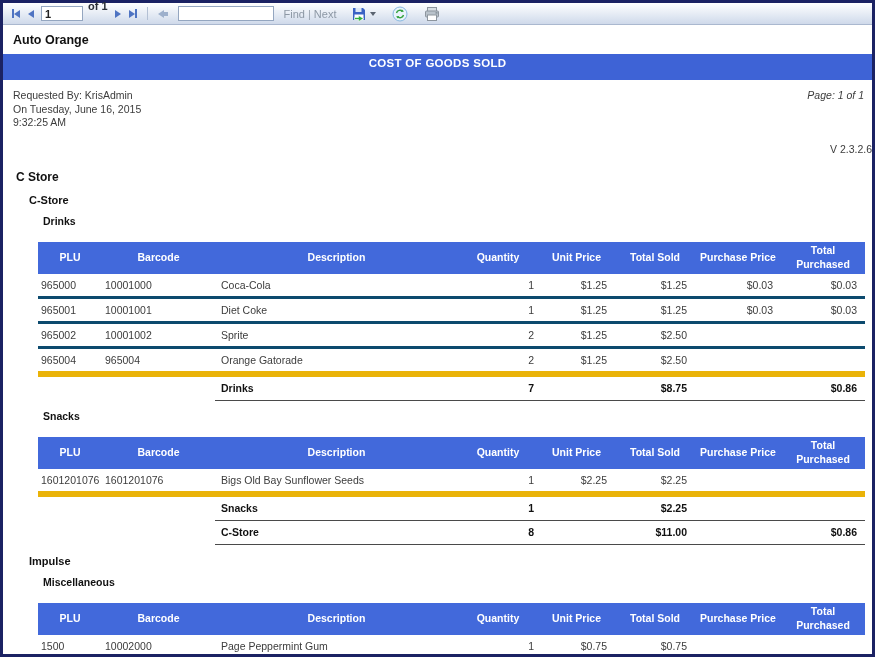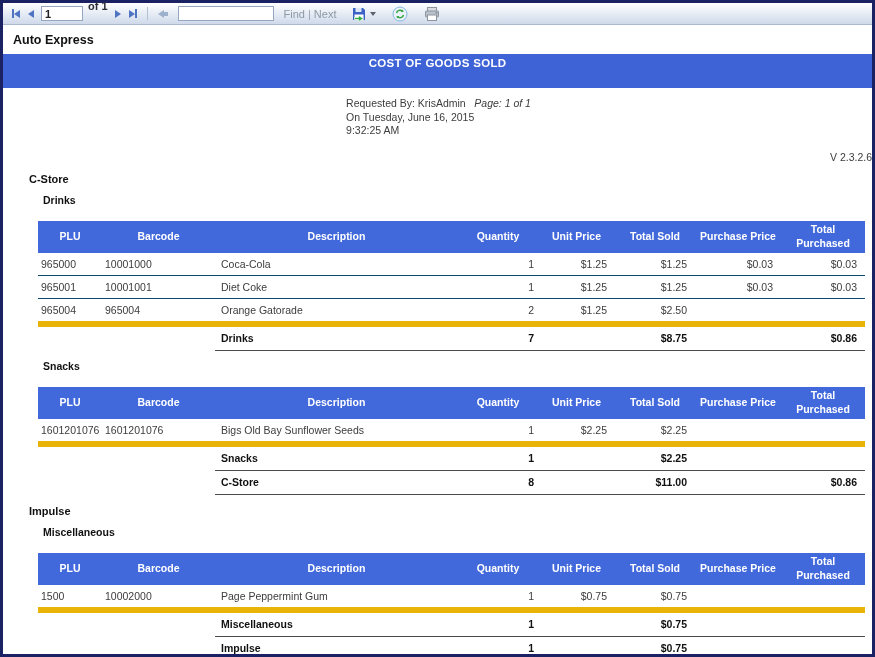--- a/index.html
+++ b/index.html
@@ -23,37 +23,37 @@
   .search-input{width:88px;height:13px;font-size:11px;border:1px solid #94a6c0;padding:0 3px;
                 margin:0 8px 0 6px;font-family:inherit;}
   .tb-link{font-size:11px;color:#8d98a5;text-decoration:none;margin:0 2px;cursor:pointer;}
   .link-sep{font-size:11px;color:#9aa4b0;margin:0 1px;}
   .caret{width:0;height:0;border-left:3px solid transparent;border-right:3px solid transparent;
          border-top:4px solid #5a6370;margin-left:2px;}
   .tb-icon{display:inline-flex;align-items:center;justify-content:center;}
   
   .content{flex:1;background:#fff;overflow:hidden;position:relative;}
   .company{margin:8px 0 7px 10px;font-size:12.5px;font-weight:700;color:#111;}
-  .title-bar{height:34px;line-height:18px;text-align:center;font-size:11.5px;font-weight:700;
+  .title-bar{height:26px;line-height:18px;text-align:center;font-size:11.5px;font-weight:700;
              color:#fff;background:var(--title-bar,#3E63D6);letter-spacing:.3px;}
-  .meta{display:flex;justify-content:center;align-items:flex-start;margin:9px 8px 0 10px;}
+  .meta{display:flex;justify-content:space-between;align-items:flex-start;margin:9px 8px 0 10px;}
   .meta-left div{font-size:10.5px;color:#3c3c3c;line-height:13.5px;}
   .page-label{font-size:10.5px;color:#3c3c3c;font-style:italic;}
   .version{margin:13px 0 0 10px;font-size:10.5px;color:#3c3c3c;text-align:right;}
   .group-heading{font-weight:700;color:#111;}
   .level1{margin:15px 0 0 13px;font-size:12px;}
   .level2{margin:10px 0 0 26px;font-size:11px;}
   .level3{margin:9px 0 5px 40px;font-size:10.5px;}
   table.report-table{table-layout:fixed;border-collapse:collapse;width:827px;margin-left:35px;
                      font-size:10.5px;color:#3c3c3c;margin-top:15px;}
   table.report-table th{background:var(--table-header,#4269DB);color:#fff;font-weight:700;
                         font-size:10.5px;height:32px;vertical-align:middle;text-align:center;
                         line-height:1.25;padding:0 3px;}
   td{height:20px;vertical-align:middle;overflow:hidden;white-space:nowrap;}
-  tr.data-row td{border-bottom:1px solid #0c4a6e;}
+  tr.data-row td{border-bottom:3px solid #0c4a6e;}
   tr.last-data-row td{border-bottom:6px solid #eab308;}
   tr.total-row td{border-bottom:1px solid #4a4a4a;font-weight:700;color:#111;height:21px;}
   tr.total-row td.no-line{border-bottom:none;}
   td.c0{padding-left:3px;text-align:left;}
   td.c1{padding-left:3px;text-align:left;}
   td.c2{padding-left:6px;text-align:left;}
   td.c3{padding-right:4px;text-align:right;}
   td.c4,td.c5,td.c6,td.c7{padding-right:8px;text-align:right;}
 </style>
 </head>
@@ -125,32 +125,33 @@
           <rect x="3.5" y="1.5" width="9" height="4" fill="#d7dde3" stroke="#8d959e"></rect>
           <rect x="1.5" y="5" width="13" height="6" rx="1" fill="#b9c2cb" stroke="#8d959e"></rect>
           <rect x="3.5" y="9" width="9" height="5.5" fill="#ffffff" stroke="#8d959e"></rect>
           <rect x="11.5" y="6.3" width="2" height="1.2" fill="#79838d"></rect>
         </svg>
       </span>
     </button>
   </div>
 
   <div class="content">
-    <div class="company">Auto Express</div>
+    <div class="company">Auto Orange</div>
     <div class="title-bar">COST OF GOODS SOLD</div>
     <div class="meta">
       <div class="meta-left">
         <div>Requested By: KrisAdmin</div>
         <div>On Tuesday, June 16, 2015</div>
         <div>9:32:25 AM</div>
       </div>
       <div class="page-label">Page: 1 of 1</div>
     </div>
     <div class="version">V 2.3.2.6</div>
     <div id="report-body">
+        <div class="group-heading level1">C Store</div>
         <div class="group-heading level2">C-Store</div>
         <div class="group-heading level3">Drinks</div>
         <table class="report-table">
           <colgroup>
             <col style="width: 64px;">
             <col style="width: 113px;">
             <col style="width: 243px;">
             <col style="width: 80px;">
             <col style="width: 77px;">
             <col style="width: 80px;">
@@ -183,20 +184,30 @@
             <tr class="data-row">
               <td class="c0">965001</td>
               <td class="c1">10001001</td>
               <td class="c2">Diet Coke</td>
               <td class="c3">1</td>
               <td class="c4">$1.25</td>
               <td class="c5">$1.25</td>
               <td class="c6">$0.03</td>
               <td class="c7">$0.03</td>
             </tr>
+            <tr class="data-row">
+              <td class="c0">965002</td>
+              <td class="c1">10001002</td>
+              <td class="c2">Sprite</td>
+              <td class="c3">2</td>
+              <td class="c4">$1.25</td>
+              <td class="c5">$2.50</td>
+              <td class="c6"></td>
+              <td class="c7"></td>
+            </tr>
             <tr class="data-row last-data-row">
               <td class="c0">965004</td>
               <td class="c1">965004</td>
               <td class="c2">Orange Gatorade</td>
               <td class="c3">2</td>
               <td class="c4">$1.25</td>
               <td class="c5">$2.50</td>
               <td class="c6"></td>
               <td class="c7"></td>
             </tr>

